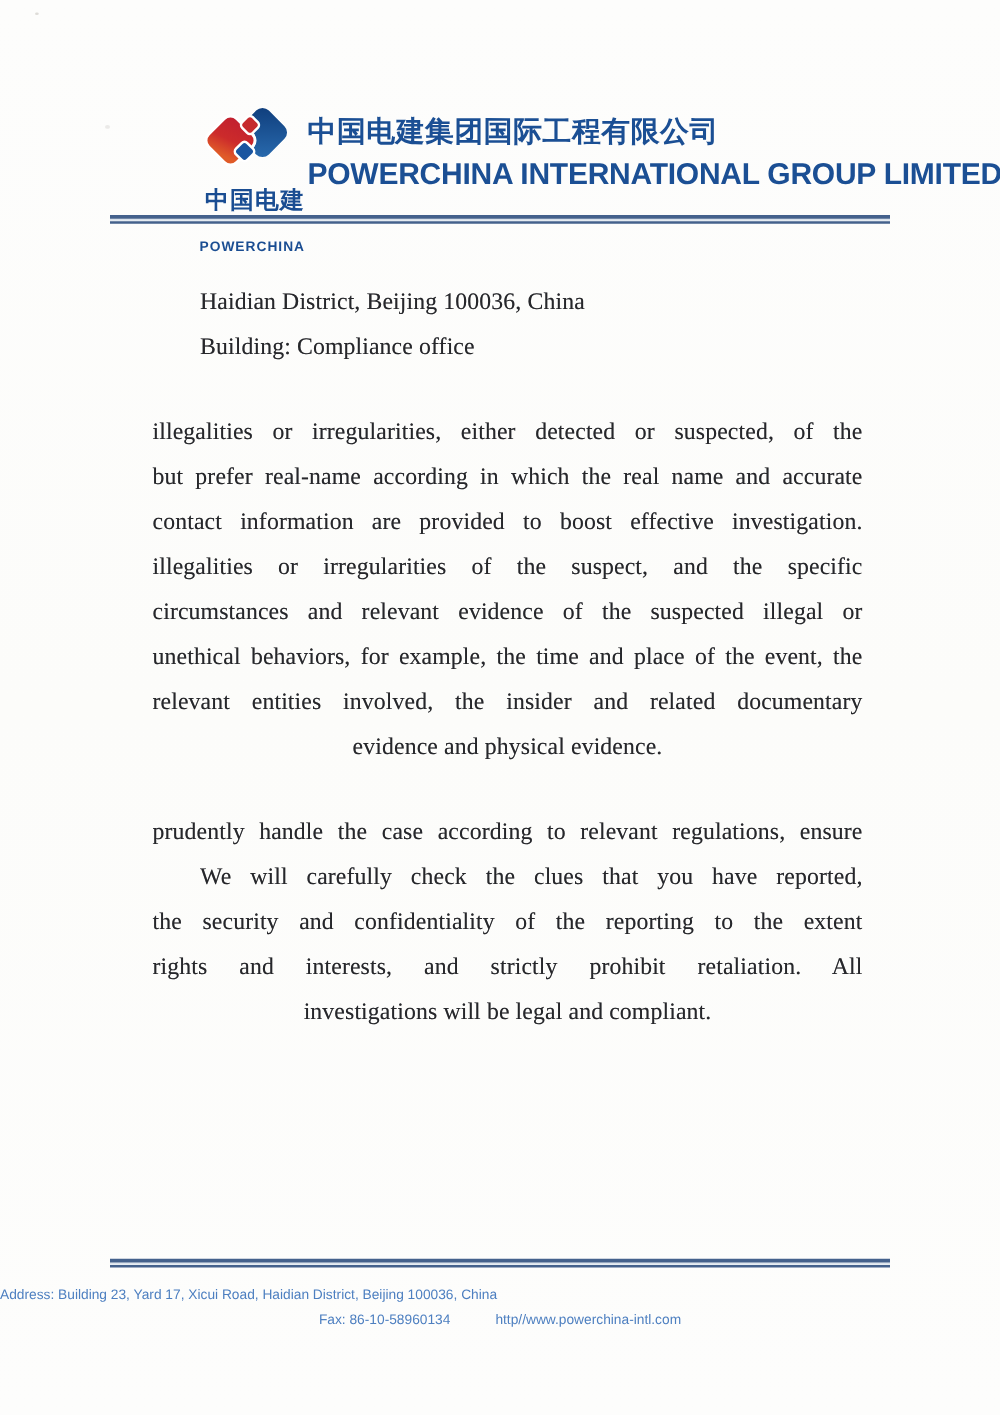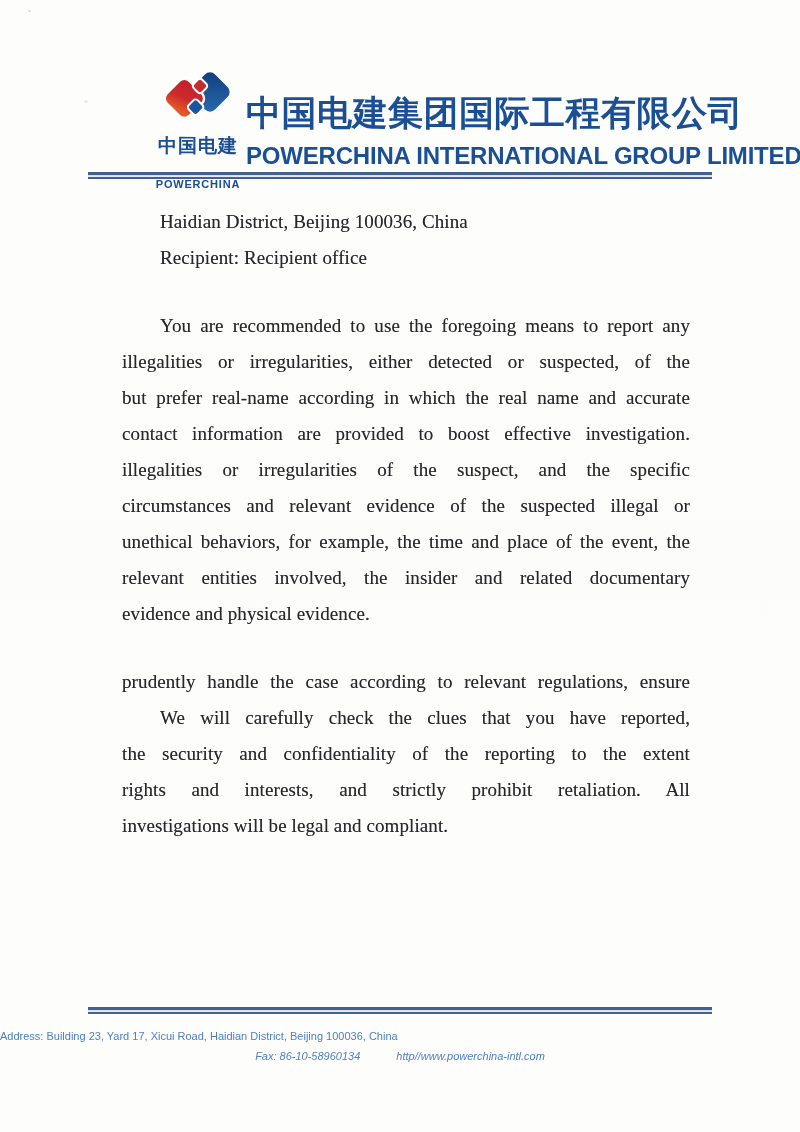--- a/index.html
+++ b/index.html
@@ -13,80 +13,80 @@
     font-family: "Liberation Serif", "DejaVu Serif", serif;
   }
 
   
   .speck { position: absolute; border-radius: 50%; background: #b9b4ae; opacity: .45; }
   .speck.s1 { left: 28px; top: 10px; width: 3px; height: 2px; }
   .speck.s2 { left: 84px; top: 100px; width: 4px; height: 3px; opacity: .25; }
 
   
   .logo {
-    position: absolute; left: 152px; top: 68px; width: 92px;
-    text-align: center;
+    position: absolute; left: 152px; top: 82px; width: 92px;
+    text-align: right;
   }
   .logo svg { display: block; margin: 0 auto; }
   .logo-cn {
     font-family: "Liberation Sans", "DejaVu Sans", sans-serif;
     font-weight: bold; font-size: 19px; letter-spacing: 1px;
     color: #1a4d92; margin-top: 1px; white-space: nowrap;
   }
   .logo-en {
     font-family: "Liberation Sans", "DejaVu Sans", sans-serif;
     font-weight: bold; font-size: 11px; letter-spacing: .8px;
     color: #1a4d92; margin-top: 19px; white-space: nowrap;
   }
 
   .titles { position: absolute; left: 246px; top: 90px; width: 420px; }
   .title-cn {
     font-family: "Liberation Sans", "DejaVu Sans", sans-serif;
-    font-weight: bold; font-size: 35px; letter-spacing: .5px;
+    font-weight: bold; font-size: 23px; letter-spacing: .5px;
     color: #1b4f94; white-space: nowrap;
   }
   .title-en {
     font-family: "Liberation Sans", "DejaVu Sans", sans-serif;
     font-weight: bold; font-size: 24px; letter-spacing: -.2px;
     color: #1b4f94; margin-top: 5px; white-space: nowrap;
   }
 
   .ruled {
     position: absolute; left: 88px; width: 624px; height: 7px;
     border-top: 3px solid #44618c;
     border-bottom: 2px solid #44618c;
     background: linear-gradient(180deg, #cfdae6 0, #eef2f6 100%);
     box-sizing: border-box;
   }
   .ruled.top { top: 172px; }
   .ruled.bottom { top: 1007px; }
 
   
   .letter {
-    position: absolute; left: 122px; top: 204px; width: 568px;
+    position: absolute; left: 122px; top: 224px; width: 568px;
     font-size: 19px; line-height: 36px; color: #26272b;
     text-shadow: 0 0 .5px rgba(40,40,45,.45);
     letter-spacing: .1px;
   }
   .iline { height: 36px; padding-left: 38px; white-space: nowrap; }
   .gap { height: 32px; }
   .jline {
     height: 36px; overflow: hidden;
     text-align: justify; text-align-last: justify;
   }
   .jline.first { text-indent: 38px; }
-  .lline { height: 36px; text-align: left; }
+  .lline { height: 36px; text-align: center; }
 
   
   .footer-text {
     position: absolute; left: 0; top: 1026px; width: 800px;
     font-family: "Liberation Sans", "DejaVu Sans", sans-serif;
     font-size: 11px; line-height: 20px; color: #4d7fc0;
   }
-  .fax-row { display: flex; justify-content: center; gap: 36px; font-style: italic; }
+  .fax-row { display: flex; justify-content: center; gap: 36px; }
 </style>
 </head>
 <body>
 
 <div class="page">
 
   <span class="speck s1"></span>
   <span class="speck s2"></span>
 
   <div class="logo">
@@ -116,26 +116,25 @@
 
   <div class="titles">
     <div class="title-cn">中国电建集团国际工程有限公司</div>
     <div class="title-en">POWERCHINA INTERNATIONAL GROUP LIMITED</div>
   </div>
 
   <div class="ruled top"></div>
 
   <div class="letter">
     <div class="iline">Haidian District, Beijing 100036, China</div>
-    <div class="iline">Recipient: Recipient office</div>
+    <div class="iline">Building: Compliance office</div>
 
     <div class="gap"></div>
 
     <div>
-      <div class="jline first">You are recommended to use the foregoing means to report any</div>
       <div class="jline">illegalities or irregularities, either detected or suspected, of the</div>
       <div class="jline">but prefer real-name according in which the real name and accurate</div>
       <div class="jline">contact information are provided to boost effective investigation.</div>
       <div class="jline">illegalities or irregularities of the suspect, and the specific</div>
       <div class="jline">circumstances and relevant evidence of the suspected illegal or</div>
       <div class="jline">unethical behaviors, for example, the time and place of the event, the</div>
       <div class="jline">relevant entities involved, the insider and related documentary</div>
       <div class="lline">evidence and physical evidence.</div>
     </div>
 

